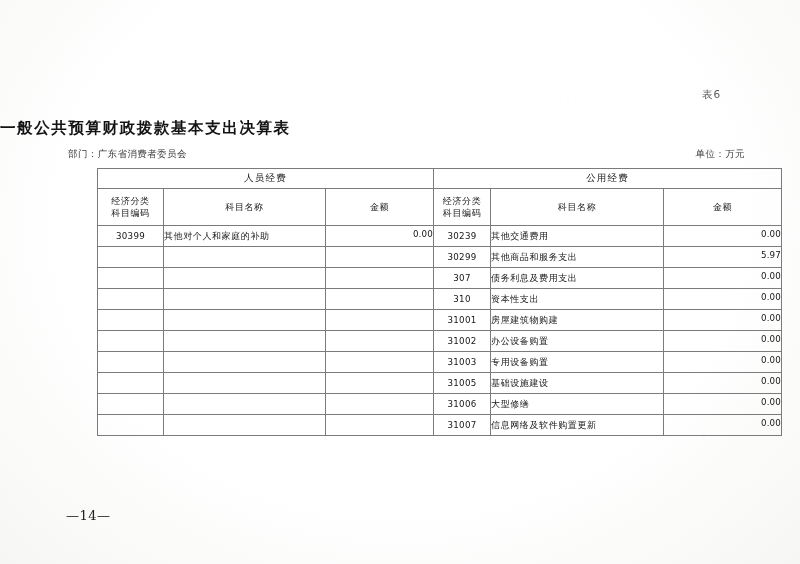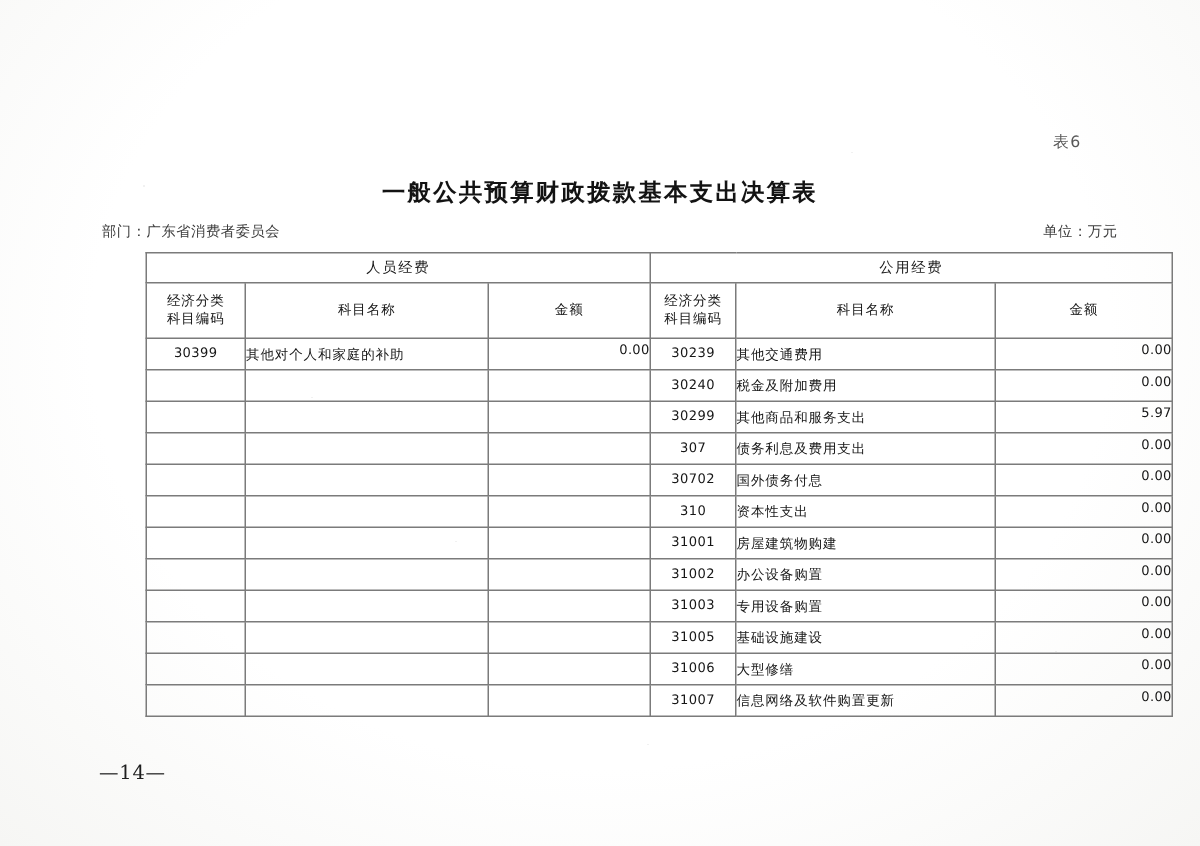--- a/index.html
+++ b/index.html
@@ -34,21 +34,20 @@
     color: #3a3a3a;
     opacity: .85;
   }
 
   
   .doc-title {
     position: absolute;
     left: 0;
     right: 0;
     top: 118px;
-    text-align: center;
     font-family: "DejaVu Serif", "Liberation Serif", serif;
     font-size: 15.5px;
     font-weight: bold;
     letter-spacing: 1.6px;
     color: #131313;
   }
 
   
   .meta-row {
     position: absolute;
@@ -218,52 +217,36 @@
             <td class="c-name">其他对个人和家庭的补助</td>
             <td class="c-amt"><span>0.00</span></td>
             <td class="c-code">30239</td>
             <td class="c-name">其他交通费用</td>
             <td class="c-amt"><span>0.00</span></td>
           </tr>
           <tr class="data-row">
             <td class="c-code"></td>
             <td class="c-name"></td>
             <td class="c-amt"><span></span></td>
-            <td class="c-code">30240</td>
-            <td class="c-name">税金及附加费用</td>
-            <td class="c-amt"><span>0.00</span></td>
-          </tr>
-          <tr class="data-row">
-            <td class="c-code"></td>
-            <td class="c-name"></td>
-            <td class="c-amt"><span></span></td>
             <td class="c-code">30299</td>
             <td class="c-name">其他商品和服务支出</td>
             <td class="c-amt"><span>5.97</span></td>
           </tr>
           <tr class="data-row">
             <td class="c-code"></td>
             <td class="c-name"></td>
             <td class="c-amt"><span></span></td>
             <td class="c-code">307</td>
             <td class="c-name">债务利息及费用支出</td>
             <td class="c-amt"><span>0.00</span></td>
           </tr>
           <tr class="data-row">
             <td class="c-code"></td>
             <td class="c-name"></td>
             <td class="c-amt"><span></span></td>
-            <td class="c-code">30702</td>
-            <td class="c-name">国外债务付息</td>
-            <td class="c-amt"><span>0.00</span></td>
-          </tr>
-          <tr class="data-row">
-            <td class="c-code"></td>
-            <td class="c-name"></td>
-            <td class="c-amt"><span></span></td>
             <td class="c-code">310</td>
             <td class="c-name">资本性支出</td>
             <td class="c-amt"><span>0.00</span></td>
           </tr>
           <tr class="data-row">
             <td class="c-code"></td>
             <td class="c-name"></td>
             <td class="c-amt"><span></span></td>
             <td class="c-code">31001</td>
             <td class="c-name">房屋建筑物购建</td>

